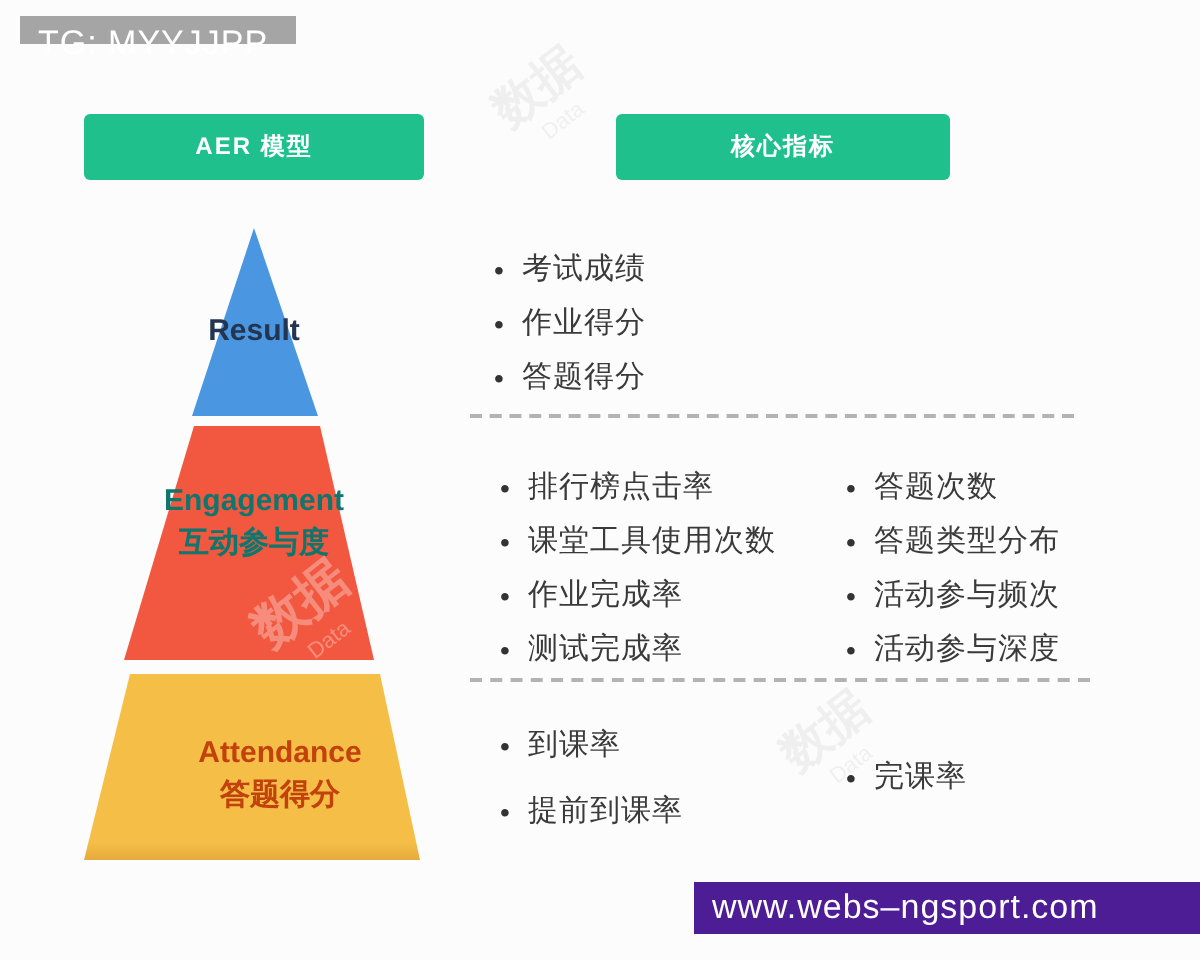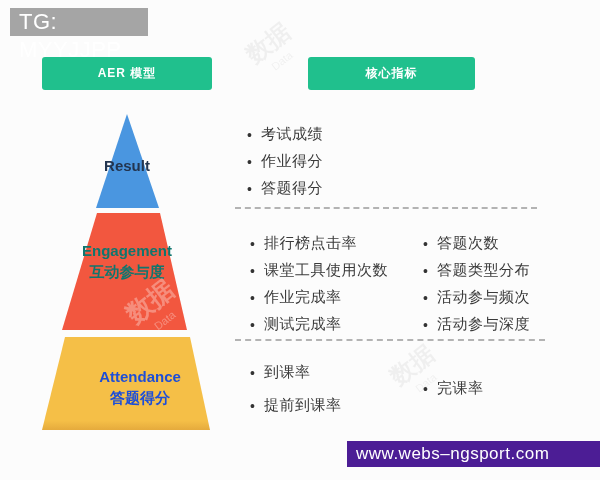--- a/index.html
+++ b/index.html
@@ -1,21 +1,21 @@
 <!DOCTYPE html>
 <html><head>
 <meta charset="utf-8">
 <style>
   html,body{margin:0;padding:0;}
   body{font-family:"Liberation Sans","DejaVu Sans",sans-serif;background:#ffffff;}
   .stage{position:relative;width:600px;height:480px;background:#fcfcfc;overflow:hidden;}
 
   
-  .tg-bar{position:absolute;left:10px;top:8px;width:138px;height:28px;background:#a5a5a5;
-    color:#ffffff;font-size:22px;line-height:28px;padding-left:9px;box-sizing:border-box;
+  .tg-bar{position:absolute;left:10px;top:8px;width:138px;height:14px;background:#a5a5a5;
+    color:#ffffff;font-size:17px;line-height:28px;padding-left:9px;box-sizing:border-box;
     letter-spacing:0.5px;}
 
   
   .pill{position:absolute;height:33px;background:#20c08d;border-radius:3px;color:#fff;
     font-size:12px;font-weight:bold;display:flex;align-items:center;justify-content:center;
     letter-spacing:1px;}
   .pill-left{left:42px;top:57px;width:170px;}
   .pill-right{left:308px;top:57px;width:167px;}
 
   
@@ -25,21 +25,21 @@
     clip-path:polygon(94px 2px,126px 96px,63px 96px);}
   .band-engagement{background:#f2573f;
     clip-path:polygon(64px 101px,127px 101px,154px 218px,29px 218px);}
   .band-attendance{background:linear-gradient(#f5bf47 95%,#d99b35);
     clip-path:polygon(32px 225px,157px 225px,177px 318px,9px 318px);}
 
   .pyr-label{position:absolute;text-align:center;color:#333;font-weight:bold;
     font-size:15px;line-height:21px;}
   .lab-result{left:33px;top:43px;width:122px;color:#233550;}
   .lab-engagement{left:28px;top:128px;width:132px;color:#0f766e;}
-  .lab-attendance{left:47px;top:254px;width:120px;color:#1d4ed8;}
+  .lab-attendance{left:47px;top:254px;width:120px;color:#c2410c;}
 
   
   ul.ind{list-style:none;margin:0;padding:0;position:absolute;}
   ul.ind li{display:flex;align-items:center;color:#3a3a3a;font-size:15px;font-weight:500;
     letter-spacing:0.5px;}
   ul.ind .bullet{width:14px;color:#333;font-size:14px;flex:0 0 14px;}
   .list-result{left:247px;top:121px;}
   .list-result li{height:27px;}
   .list-eng-1{left:250px;top:230px;}
   .list-eng-2{left:423px;top:230px;}

